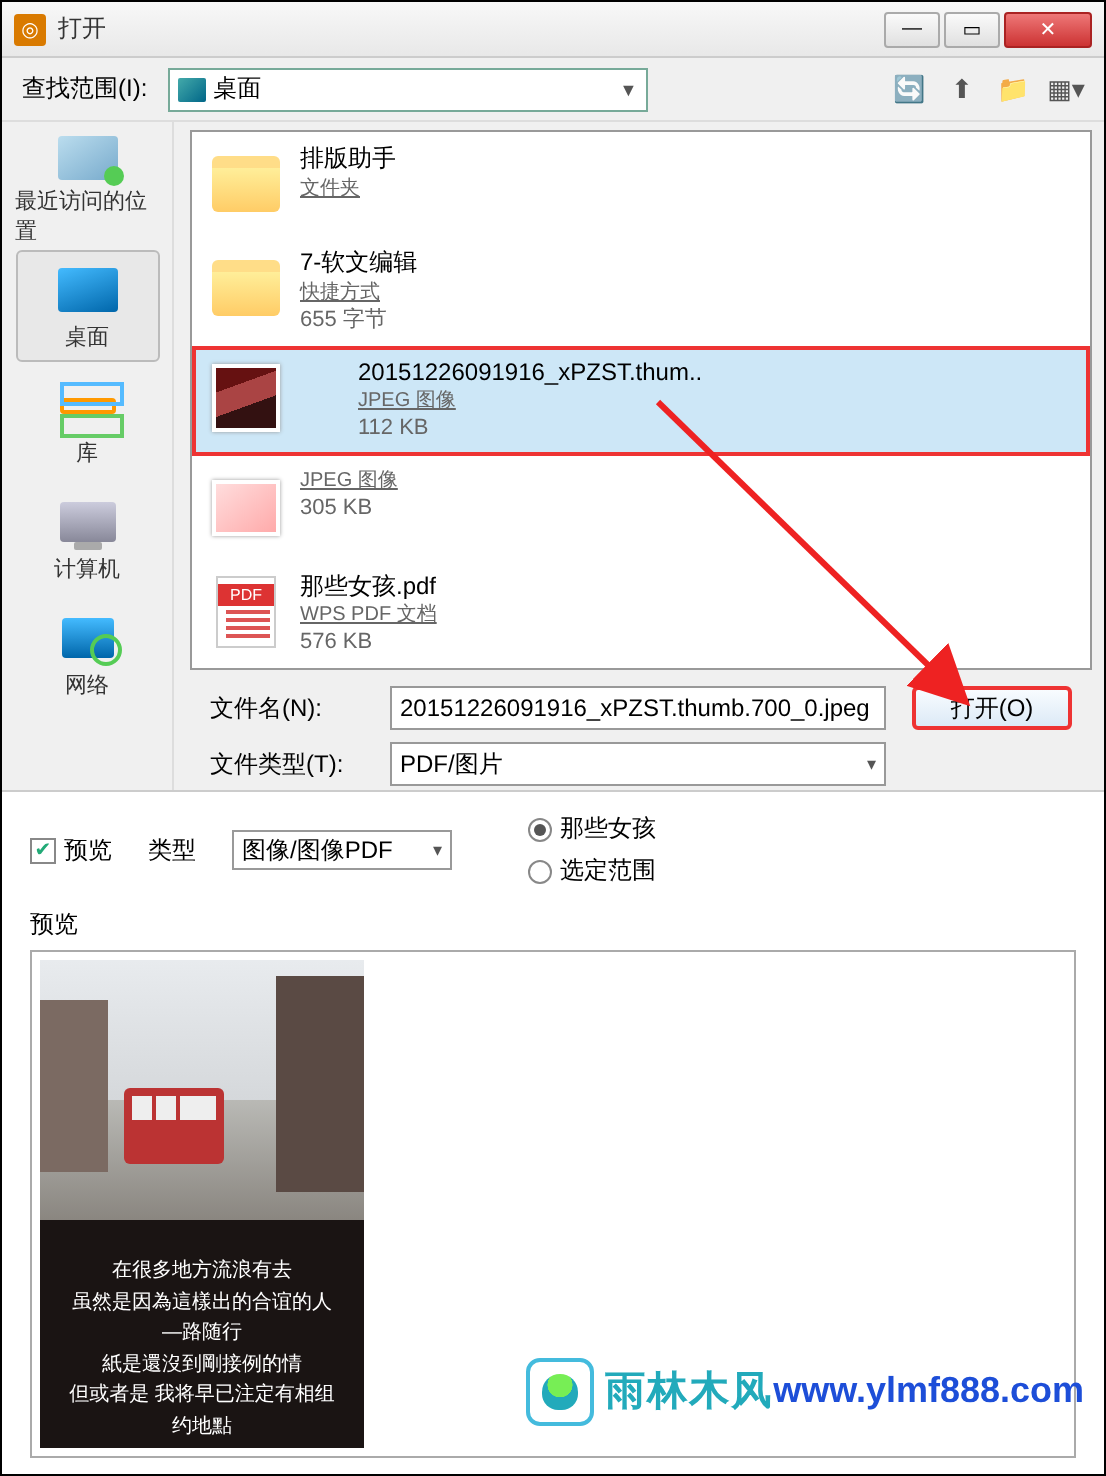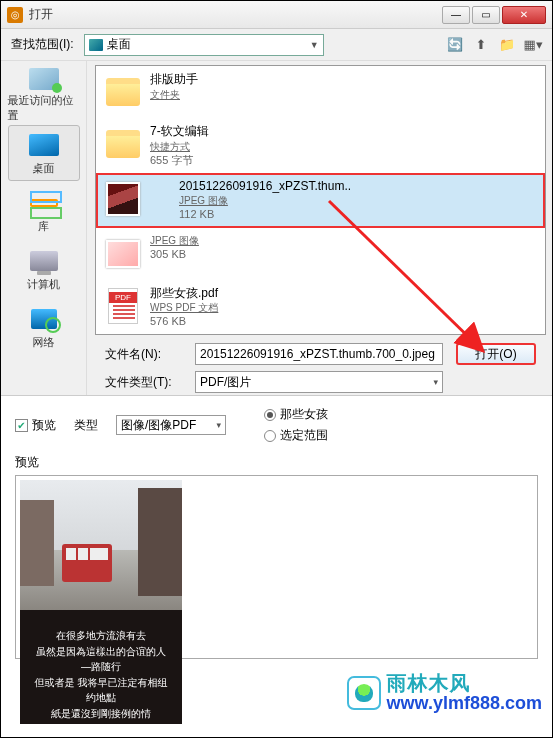--- a/index.html
+++ b/index.html
@@ -67,35 +67,35 @@
 .chkbox { width: 13px; height: 13px; border: 1px solid #888; background: #fff; display: flex; align-items: center; justify-content: center; font-size: 10px; color: #2a7; }
 .type-combo { width: 110px; height: 20px; border: 1px solid #999; font-size: 12px; padding: 0 4px; display: flex; align-items: center; }
 .radio-group { display: flex; flex-direction: column; gap: 4px; margin-left: 20px; }
 .radio-item { display: flex; align-items: center; gap: 4px; font-size: 12px; }
 .radio { width: 12px; height: 12px; border: 1px solid #888; border-radius: 50%; display: flex; align-items: center; justify-content: center; }
 .radio.on::after { content:""; width:6px; height:6px; background:#555; border-radius:50%; }
 .pages-col { display: flex; flex-direction: column; gap: 4px; font-size: 12px; }
 .pages-input { width: 96px; height: 20px; border: 1px solid #999; padding: 0 4px; font-size: 12px; }
 
 .preview-label { font-size: 12px; margin-top: 10px; }
-.preview-box { border: 1px solid #aaa; height: 184px; margin-top: 4px; display: flex; align-items: flex-start; padding: 4px; }
+.preview-box { border: 1px solid #aaa; height: 254px; margin-top: 4px; display: flex; align-items: flex-end; padding: 4px; }
 .preview-img { width: 162px; height: 244px; background: #555; position: relative; overflow: hidden; }
 .pv-sky { position:absolute; top:0; left:0; right:0; height:70px; background: linear-gradient(#e8ebee,#d5d8db); }
 .pv-street { position:absolute; top:70px; left:0; right:0; height:60px; background: linear-gradient(#b9b9b5,#8a8680); }
 .pv-bldg-l { position:absolute; left:0; top:20px; width:34px; height:86px; background:#7b6a62; }
 .pv-bldg-r { position:absolute; right:0; top:8px; width:44px; height:108px; background:#5a4a44; }
 .pv-bus { position:absolute; left:42px; top:64px; width:50px; height:38px; background:#b33; border-radius:3px; }
 .pv-bus::after{ content:""; position:absolute; top:4px; left:4px; width:42px; height:12px; background: linear-gradient(90deg,#eee 0 10px,#b33 10px 12px,#eee 12px 22px,#b33 22px 24px,#eee 24px 34px); }
 .pv-dark { position:absolute; left:0; right:0; top:130px; bottom:0; background:#1a1413; }
 .pv-text { position:absolute; left:14px; right:14px; top:148px; color:#fff; font-size:10px; line-height:1.55; text-align:center; }
 
 .watermark { position: absolute; right: 10px; bottom: 24px; display: flex; align-items: center; gap: 6px; }
 .wm-logo { width: 34px; height: 34px; border: 2px solid #4bd; border-radius: 7px; display: flex; align-items: center; justify-content: center; background:#fff; }
 .wm-logo-inner { width:18px; height:18px; background: radial-gradient(circle at 50% 30%, #7e5 40%, transparent 41%), #2ab; border-radius: 50% 50% 45% 45%; }
-.wm-text { display:flex; flex-direction:column; line-height:1.05; }
+.wm-text { display:flex; flex-direction:row; line-height:1.05; }
 .wm-cn { font-size: 20px; font-weight: bold; color: #2ab; letter-spacing: 1px; }
 .wm-url { font-size: 18px; font-weight: bold; color: #1d4ed8; }
 
 svg.arrow-annot { position: absolute; left: 320px; top: 166px; pointer-events: none; }
 </style>
 </head>
 <body>
 
 <div class="titlebar">
   <div class="title-icon">◎</div>
@@ -256,22 +256,22 @@
     <div class="preview-img">
       <div class="pv-sky"></div>
       <div class="pv-street"></div>
       <div class="pv-bldg-l"></div>
       <div class="pv-bldg-r"></div>
       <div class="pv-bus"></div>
       <div class="pv-dark"></div>
       <div class="pv-text">
         <div>在很多地方流浪有去</div>
         <div>虽然是因為這樣出的合谊的人—路随行</div>
+        <div>紙是還沒到剛接例的情</div>
         <div>但或者是 我将早已注定有相组约地點</div>
-        <div>紙是還沒到剛接例的情</div>
       </div>
     </div>
   </div>
 </div>
 
 <svg class="arrow-annot" width="200" height="210">
   <defs>
     <marker id="ah" markerWidth="12" markerHeight="12" refX="9" refY="5" orient="auto">
       <path d="M0,0 L10,5 L0,10 Z" fill="#e22"></path>
     </marker>

